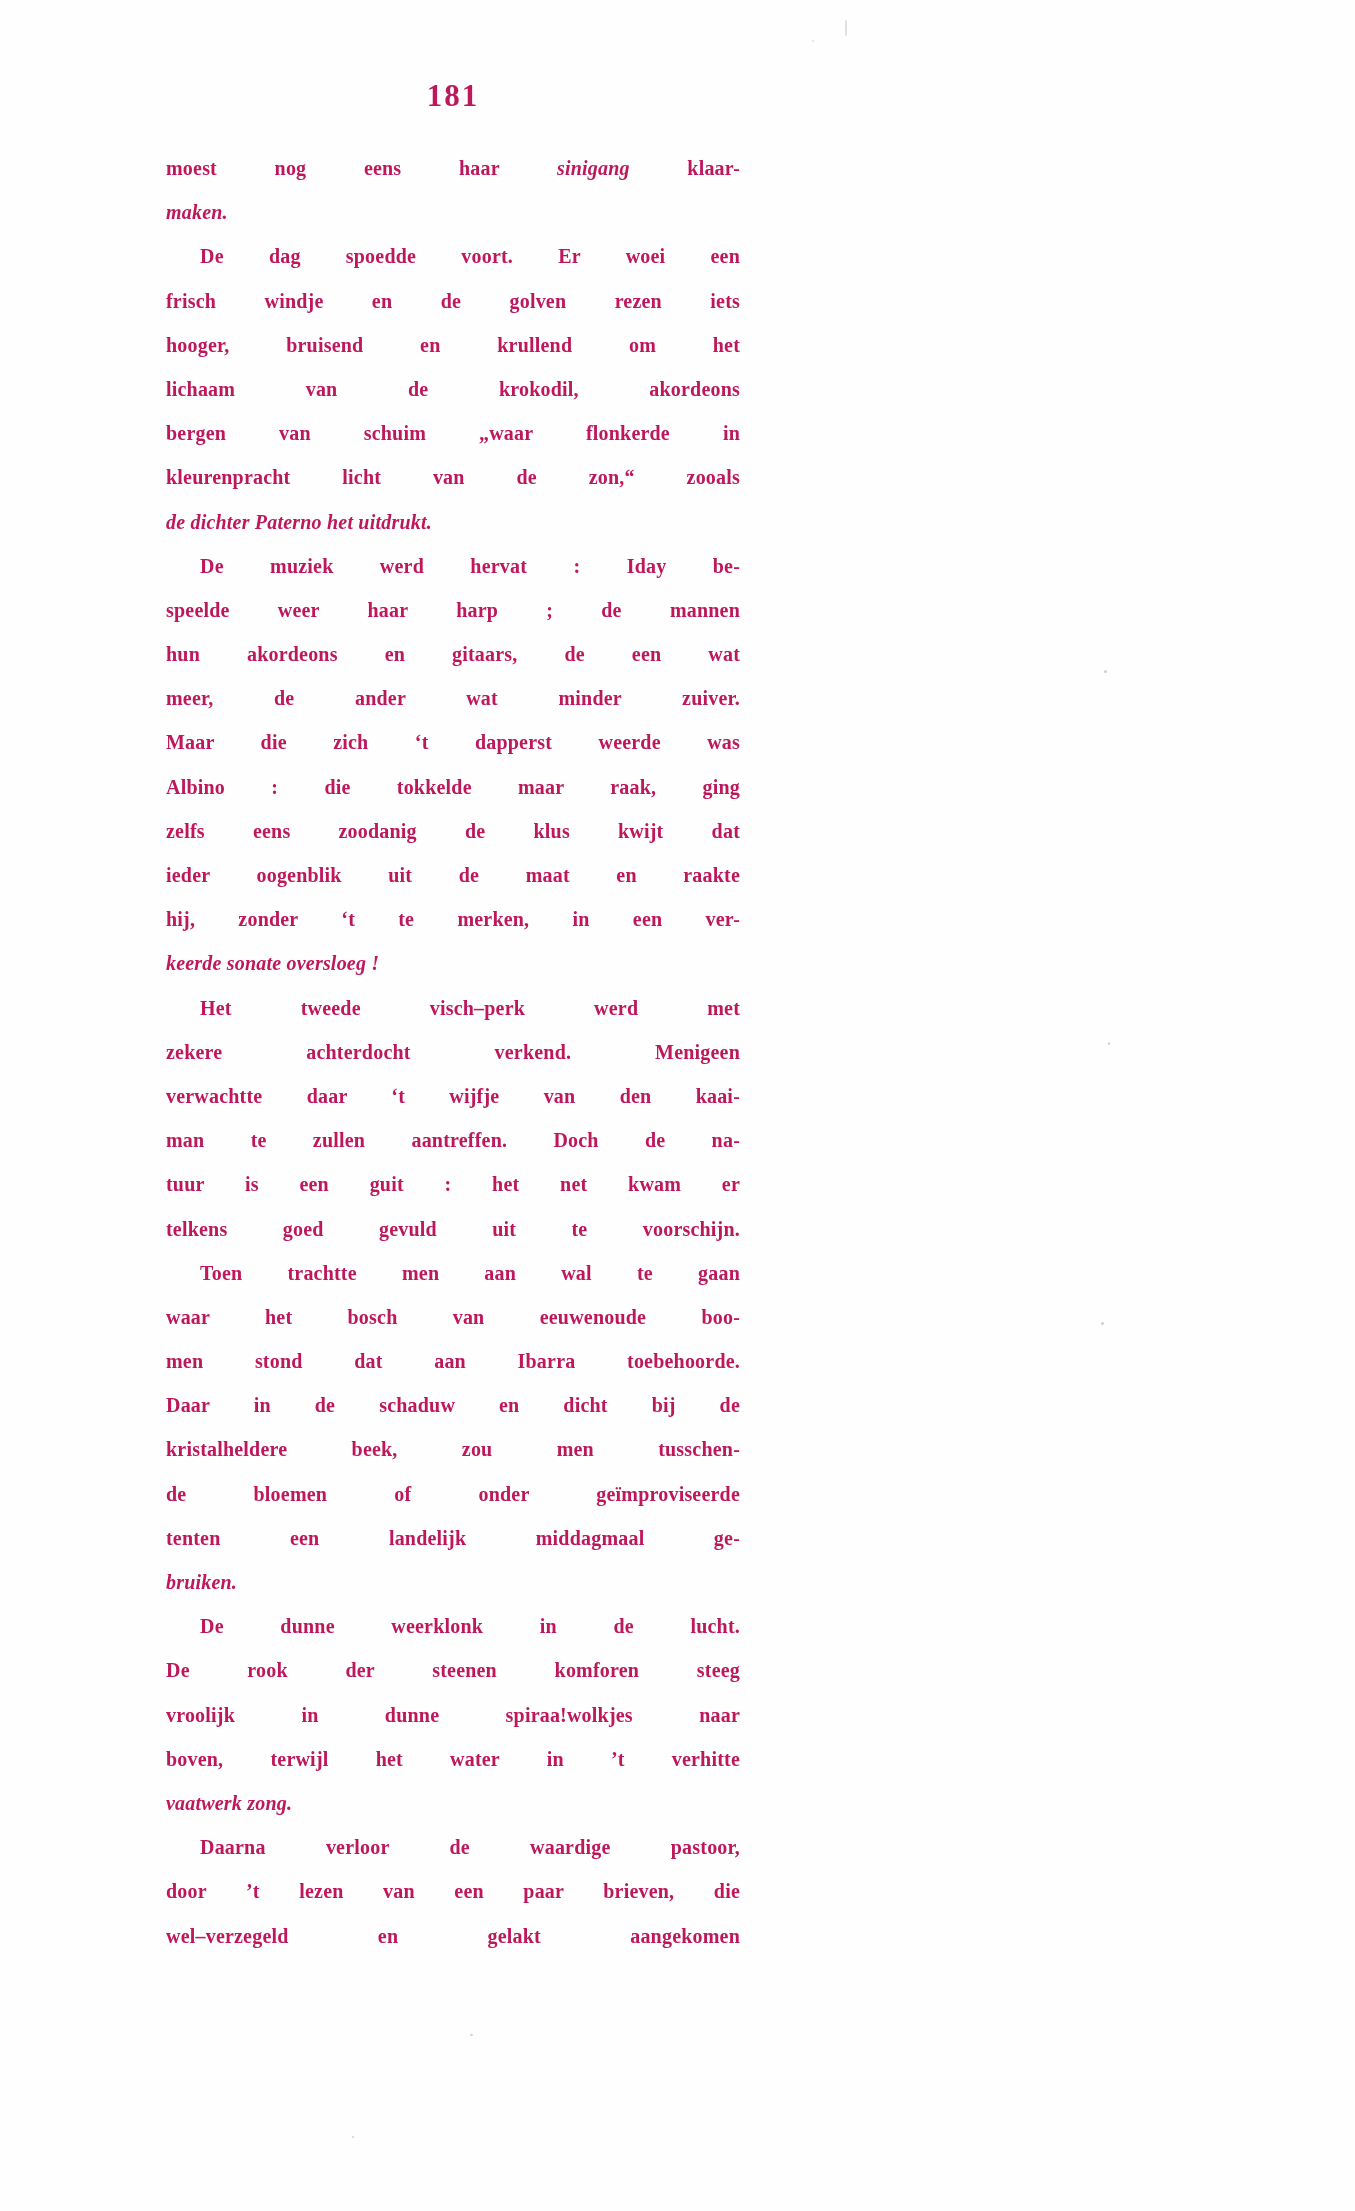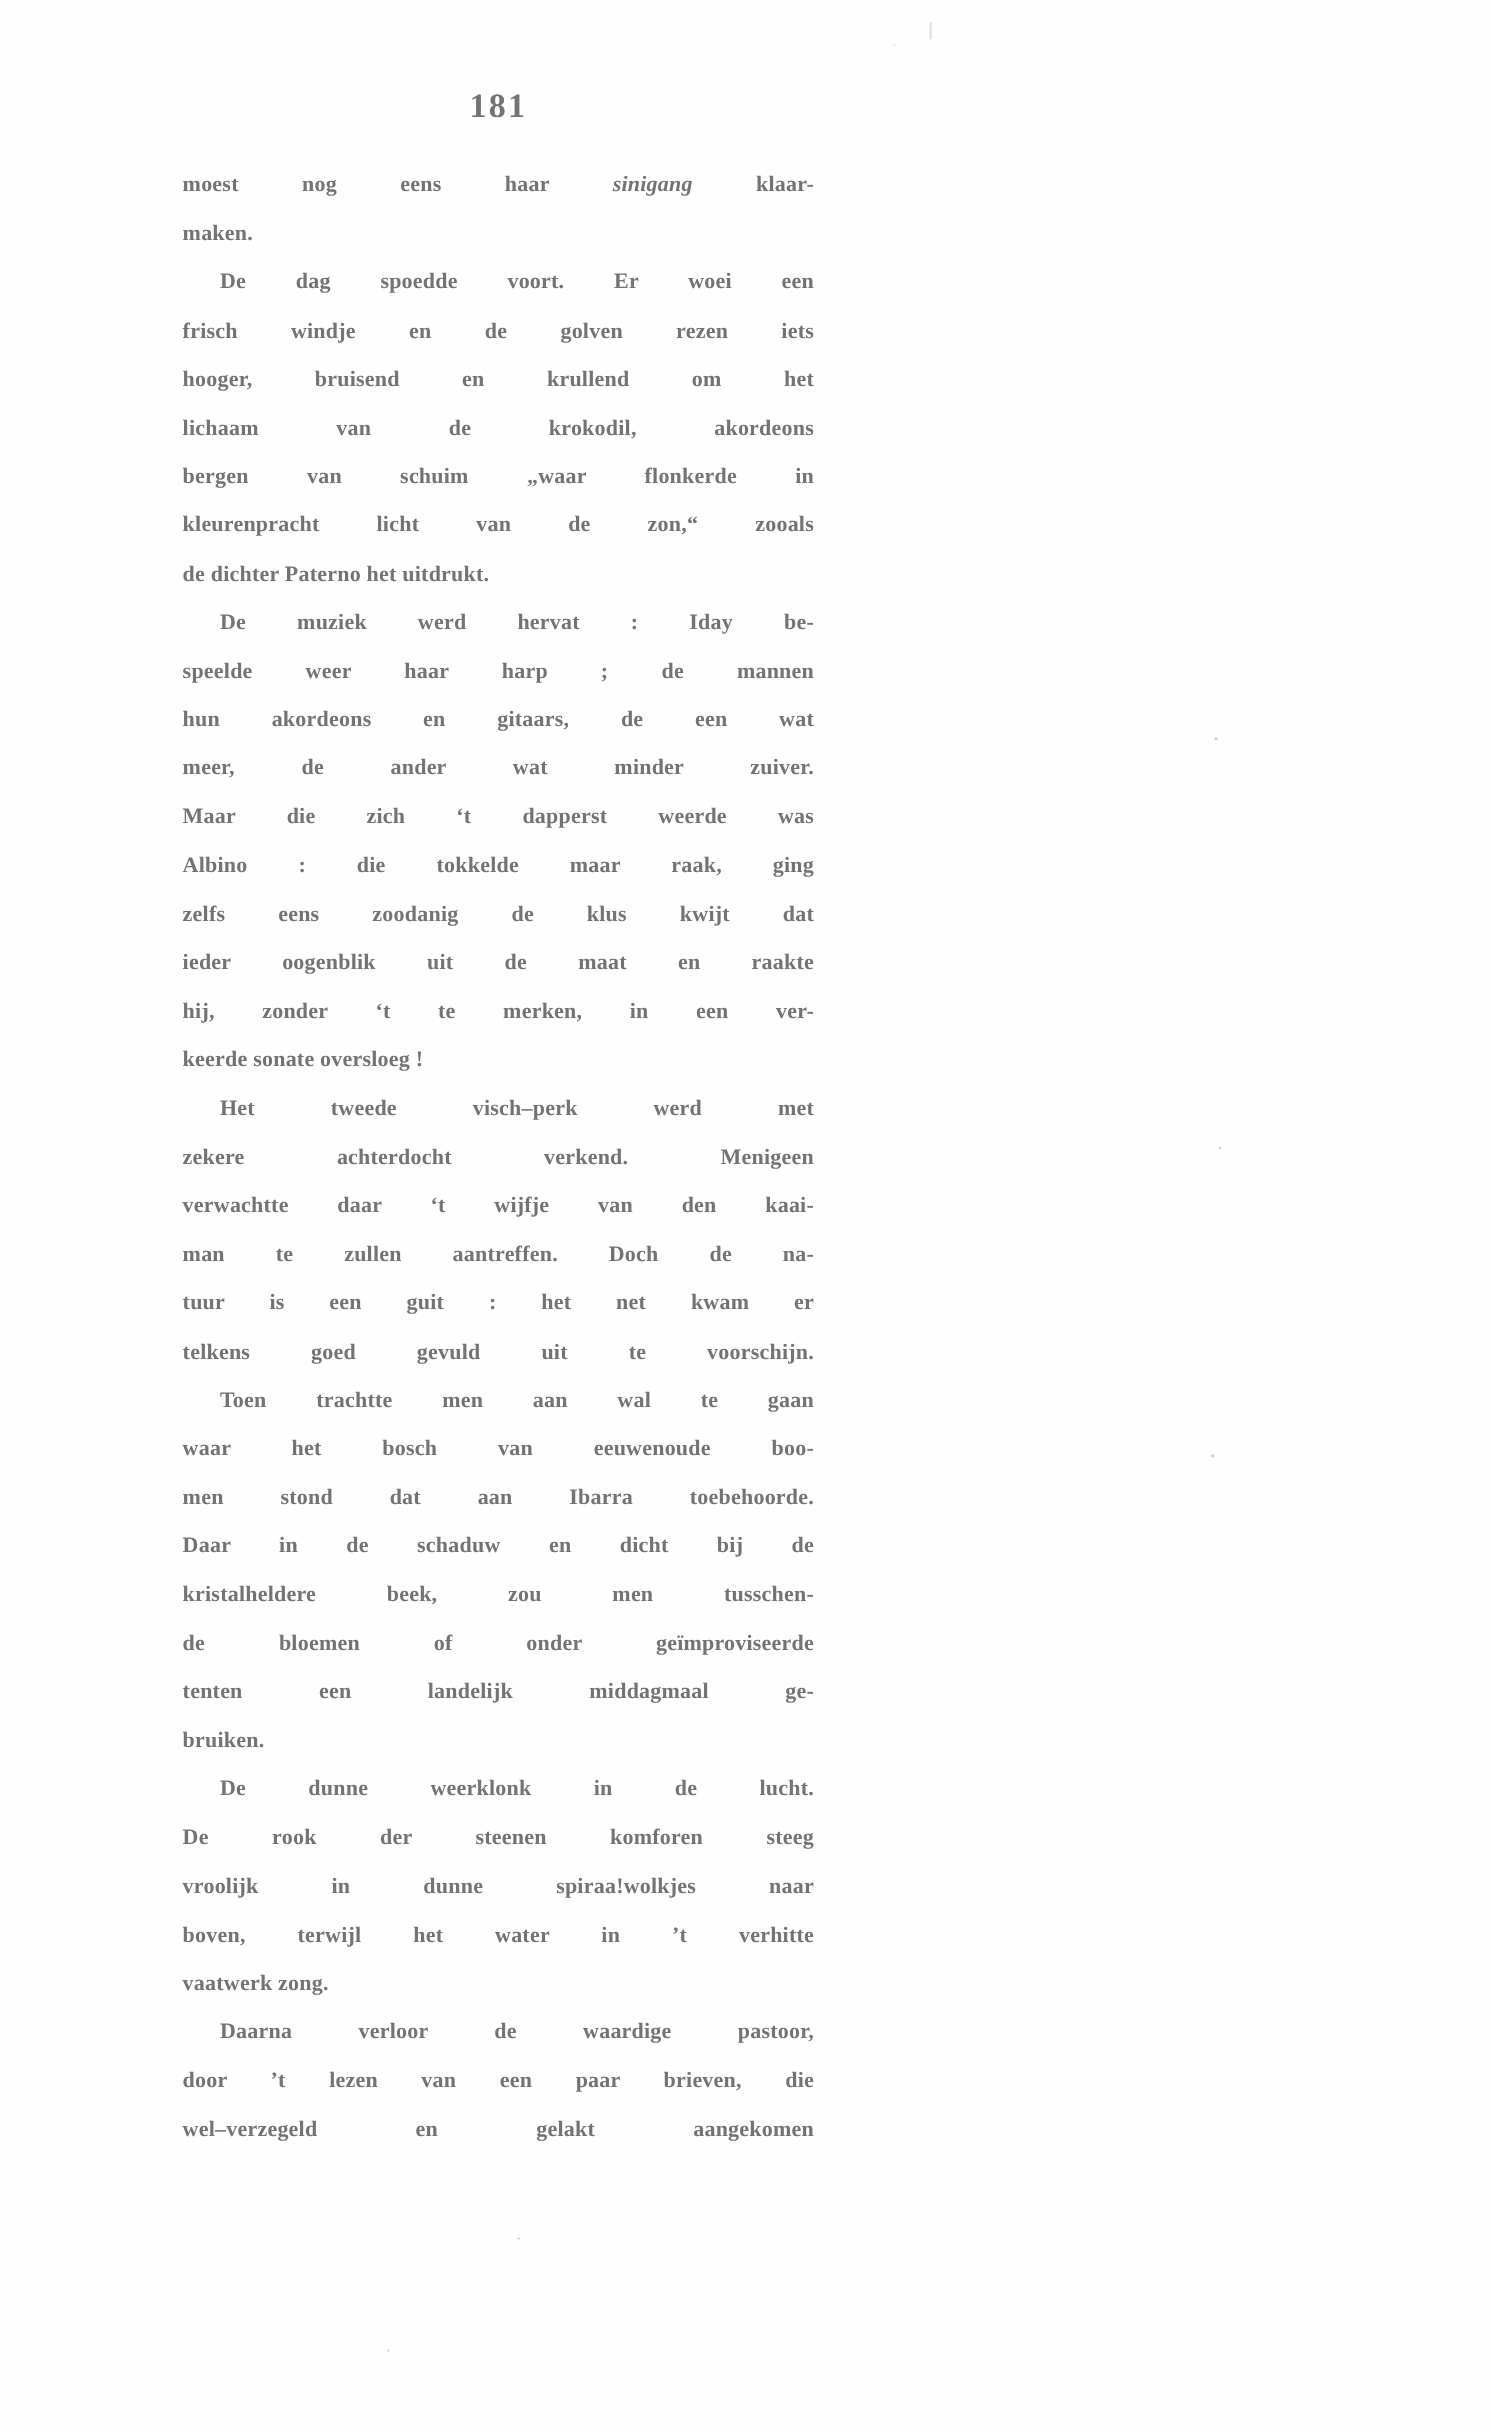--- a/index.html
+++ b/index.html
@@ -7,21 +7,21 @@
     padding: 0;
     background: #ffffff;
   }
   .page {
     position: relative;
     width: 1355px;
     height: 2211px;
     background: #fefefe;
     overflow: hidden;
     font-family: "Liberation Serif", "DejaVu Serif", serif;
-    color: #737373;
+    color: #be185d;
   }
   .page-number {
     position: absolute;
     top: 78px;
     left: 166px;
     width: 574px;
     text-align: center;
     font-size: 31px;
     font-weight: 700;
     letter-spacing: 2px;
@@ -41,20 +41,21 @@
     text-align: justify;
     text-align-last: justify;
     white-space: normal;
   }
   .line.indent {
     text-indent: 34px;
   }
   .line.endline {
     text-align: right;
     text-align-last: left;
+    font-style: italic;
   }
   .it {
     font-style: italic;
   }
   
   .speck {
     position: absolute;
     background: #9a9a9a;
     opacity: 0.45;
     border-radius: 50%;

